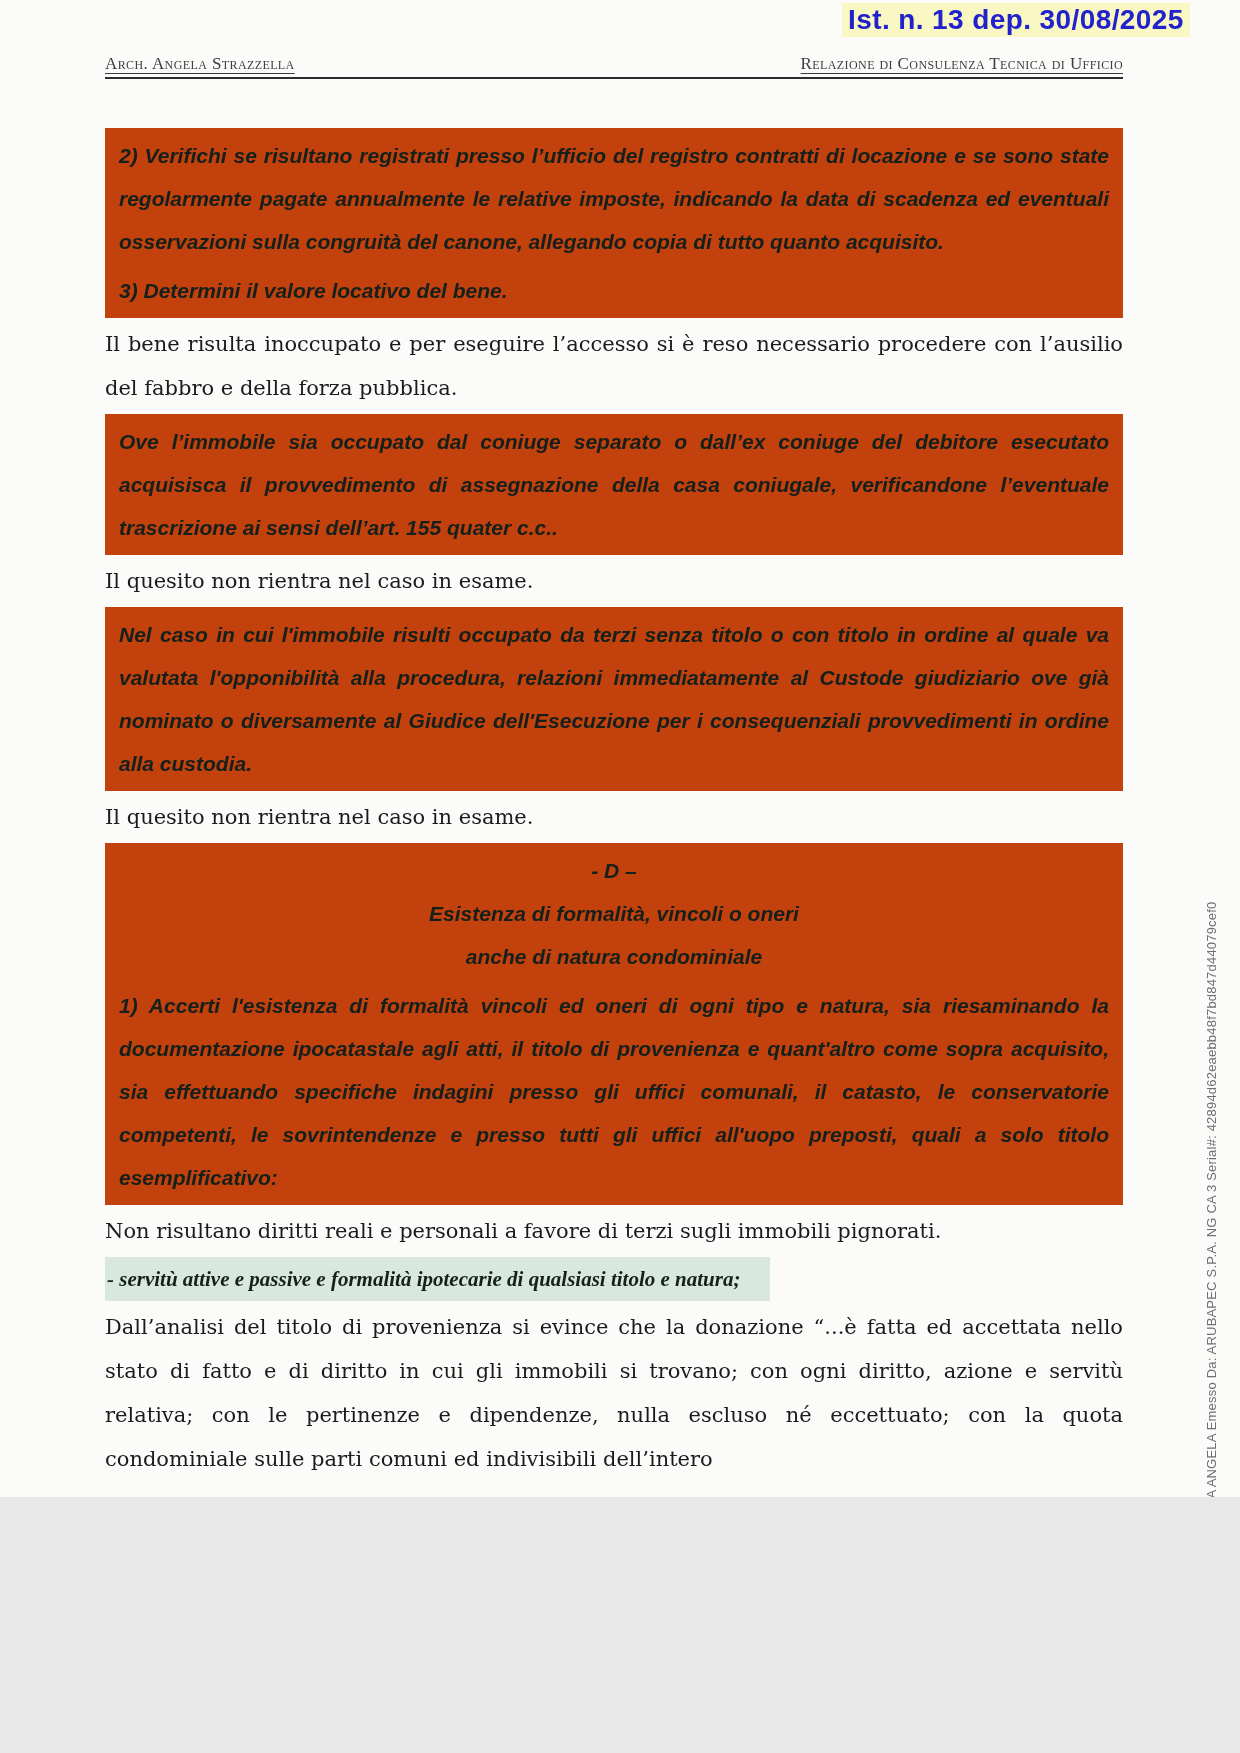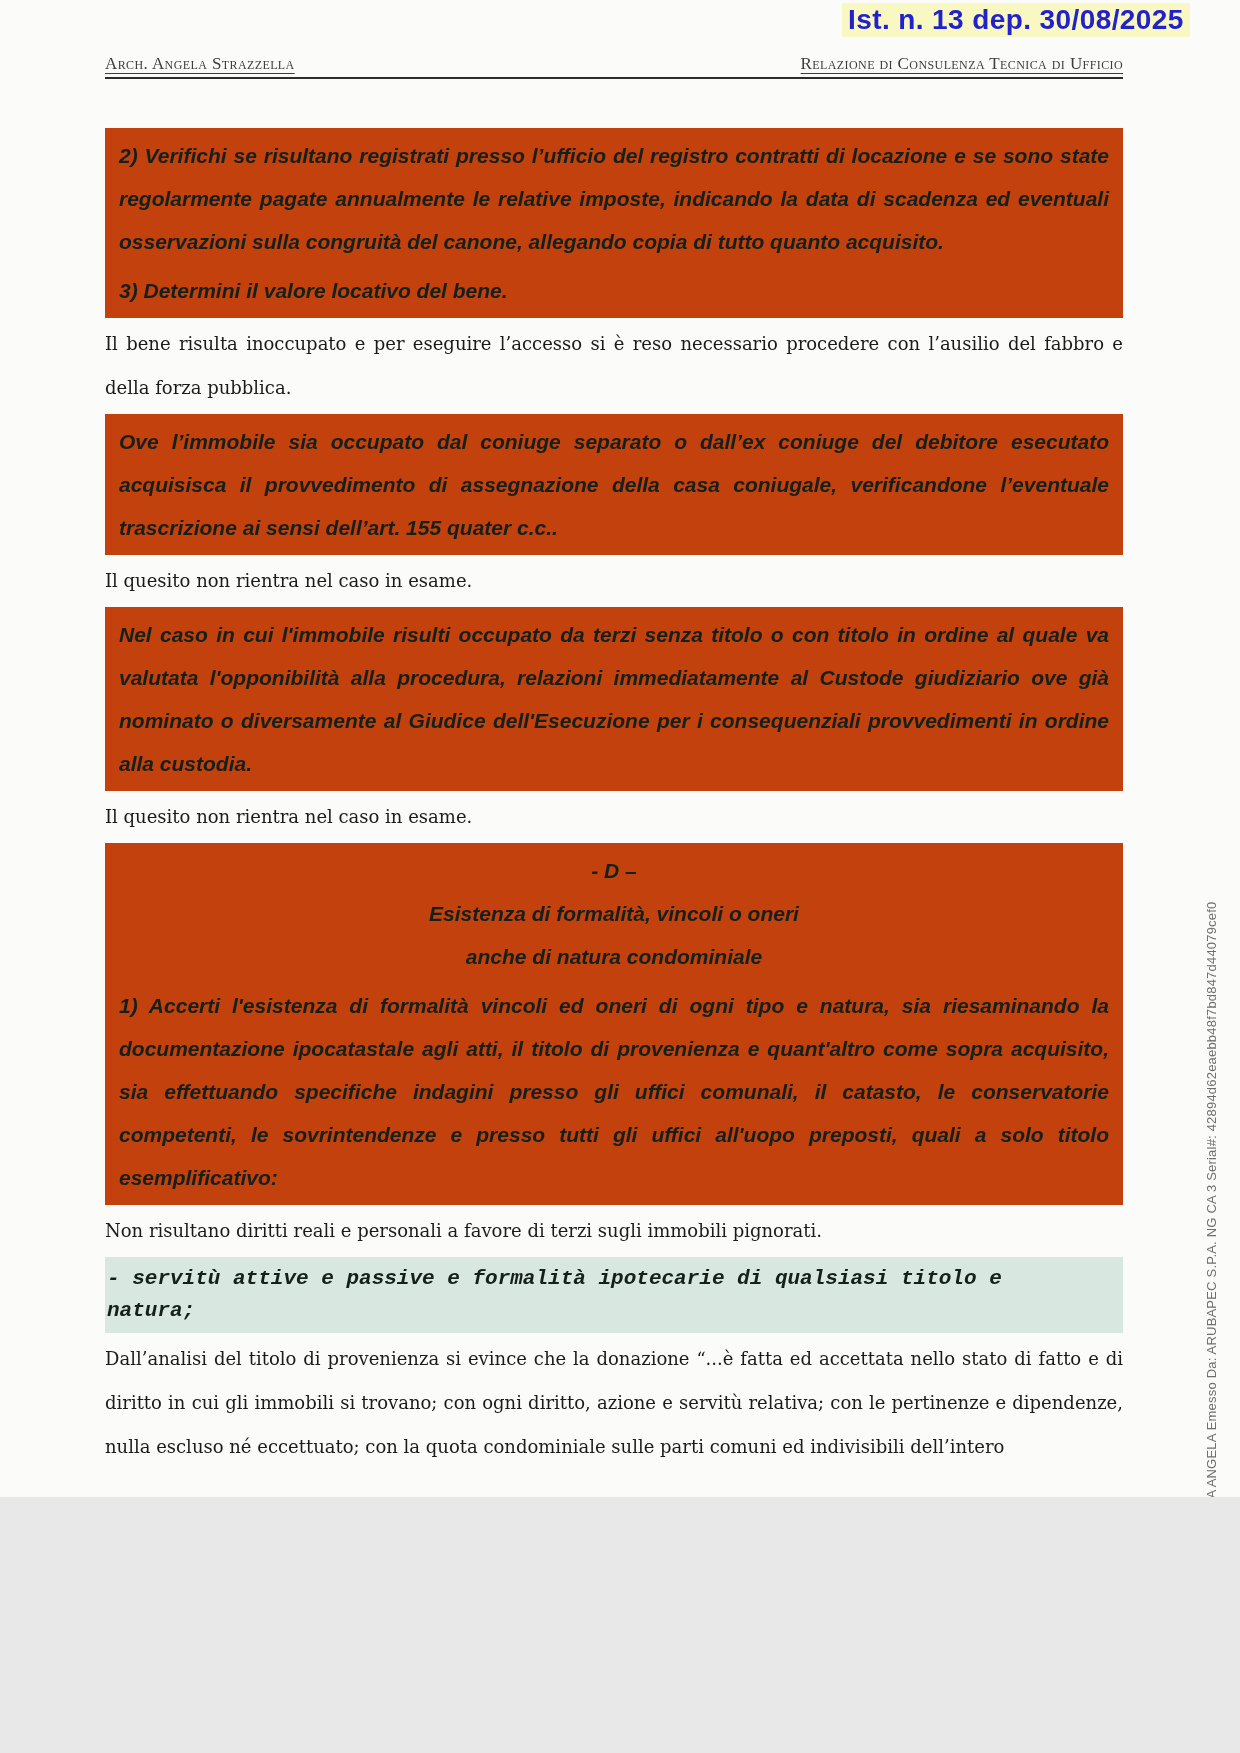--- a/index.html
+++ b/index.html
@@ -38,27 +38,27 @@
     font-family:"Liberation Sans", sans-serif;
     font-style:italic; font-weight:bold;
     font-size:21px; line-height:43px; color:#16201b;
     text-align:justify;
   }
   p.hl.gap { margin-top:6px; }
   p.hl.center { text-align:center; }
   p.serif {
     margin:4px 0;
     font-family:"DejaVu Serif", serif;
-    font-size:18px; line-height:44px; color:#1b1b1b;
+    font-size:21px; line-height:44px; color:#1b1b1b;
   }
   .it { }
   p.partial { margin:4px 0; text-align:left; }
   .hl-inline {
     background:#d8e8e0; display:inline-block;
-    font-family:Liberation Mono, monospace;
+    font-family:Liberation Serif, serif;
     font-style:italic; font-weight:bold;
     font-size:21px; line-height:32px; color:#16201b;
     padding:6px 30px 6px 2px;
   }
   
   .footer {
     position:absolute; left:105px; top:1660px; width:1018px;
     border-top:3px double #3a3a3a; padding-top:5px;
     font-family:"Liberation Serif", serif; font-variant:small-caps;
     font-size:15.5px; line-height:22px; color:#3d3d3d; letter-spacing:0.3px;

